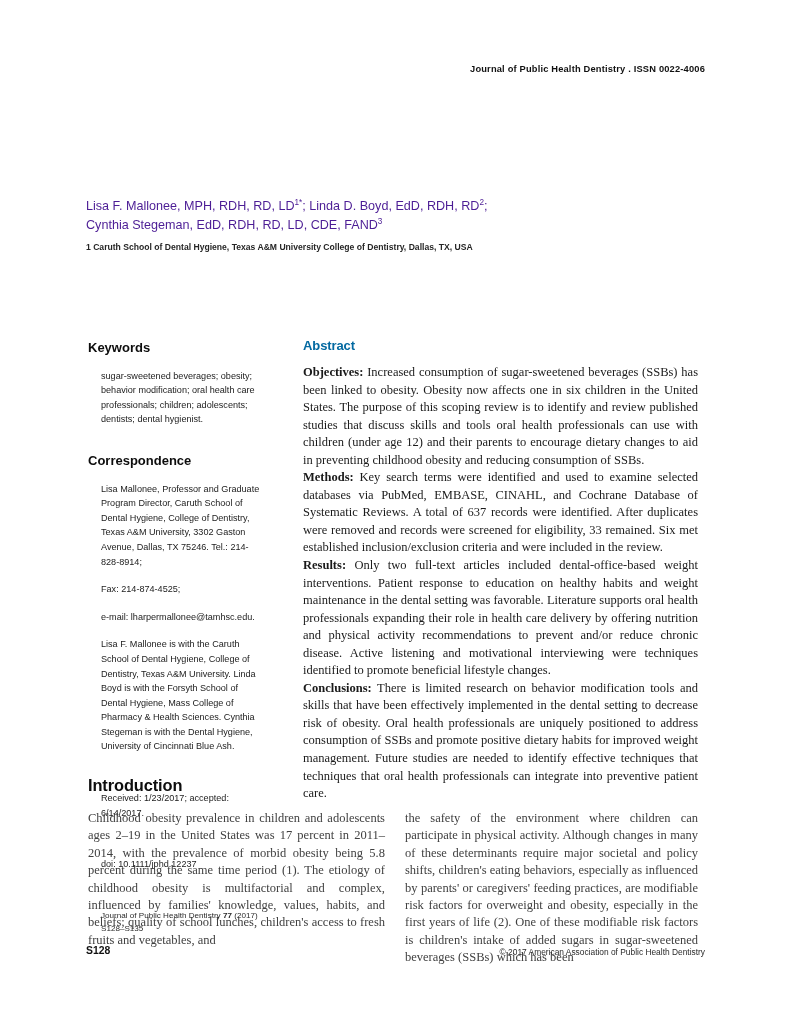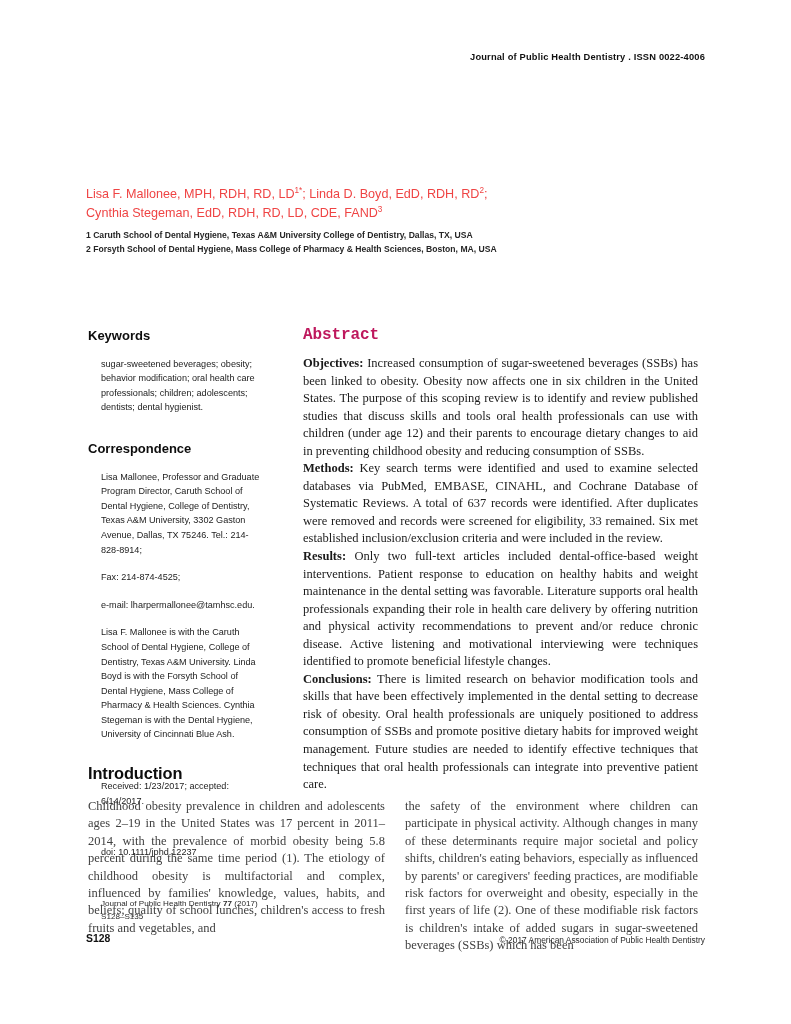--- a/index.html
+++ b/index.html
@@ -11,21 +11,21 @@
     width: 791px;
     height: 1024px;
     position: relative;
     overflow: hidden;
     font-family: "Liberation Serif", serif;
     color: #1a1a1a;
   }
 
   .page {
     position: absolute;
-    left: 0; top: 0;
+    left: 0; top: 12px;
     width: 791px;
     height: 899px;
     background: #ffffff;
   }
 
   
   .running-head {
     position: absolute;
     right: 86px;
     top: 52px;
@@ -56,21 +56,21 @@
 
   
   .authors {
     position: absolute;
     left: 86px;
     top: 185px;
     width: 612px;
     font-family: "Liberation Sans", sans-serif;
     font-size: 12.6px;
     line-height: 19px;
-    color: #ef4444;
+    color: #4c1d95;
   }
   .authors sup {
     font-size: 8.2px;
     vertical-align: super;
     line-height: 0;
   }
 
   
   .affiliations {
     position: absolute;
@@ -112,26 +112,26 @@
   .sidebar .citation b { font-weight: bold; }
 
   
   .abstract {
     position: absolute;
     left: 303px;
     top: 326px;
     width: 395px;
   }
   .abstract h2 {
-    font-family: Liberation Mono, monospace;
-    font-size: 16px;
+    font-family: Liberation Sans, sans-serif;
+    font-size: 13px;
     font-weight: bold;
     margin: 0 0 11px 0;
     letter-spacing: -0.1px;
-    color: #be185d;
+    color: #0369a1;
   }
   .abstract p {
     margin: 0;
     font-family: "Liberation Serif", serif;
     font-size: 12.5px;
     line-height: 17.55px;
     text-align: justify;
     text-justify: inter-word;
     color: #1a1a1a;
   }
@@ -190,21 +190,20 @@
   <div class="running-head">Journal of Public Health Dentistry . ISSN 0022-4006</div>
 
 
   <div class="authors">
     <span>Lisa F. Mallonee, MPH, RDH, RD, LD</span><sup>1*</sup><span>; Linda D. Boyd, EdD, RDH, RD</span><sup>2</sup><span>;</span><br>
     <span>Cynthia Stegeman, EdD, RDH, RD, LD, CDE, FAND</span><sup>3</sup>
   </div>
 
   <div class="affiliations">
     <div class="affil-line">1 Caruth School of Dental Hygiene, Texas A&amp;M University College of Dentistry, Dallas, TX, USA</div>
-    <div class="affil-line">2 Forsyth School of Dental Hygiene, Mass College of Pharmacy &amp; Health Sciences, Boston, MA, USA</div>
   </div>
 
   <div class="sidebar">
     <h3>Keywords</h3>
     <p>sugar-sweetened beverages; obesity; behavior modification; oral health care professionals; children; adolescents; dentists; dental hygienist.</p>
 
     <div class="gap"></div>
 
     <h3>Correspondence</h3>
     <p>Lisa Mallonee, Professor and Graduate Program Director, Caruth School of Dental Hygiene, College of Dentistry, Texas A&amp;M University, 3302 Gaston Avenue, Dallas, TX 75246. Tel.: 214-828-8914;</p>

